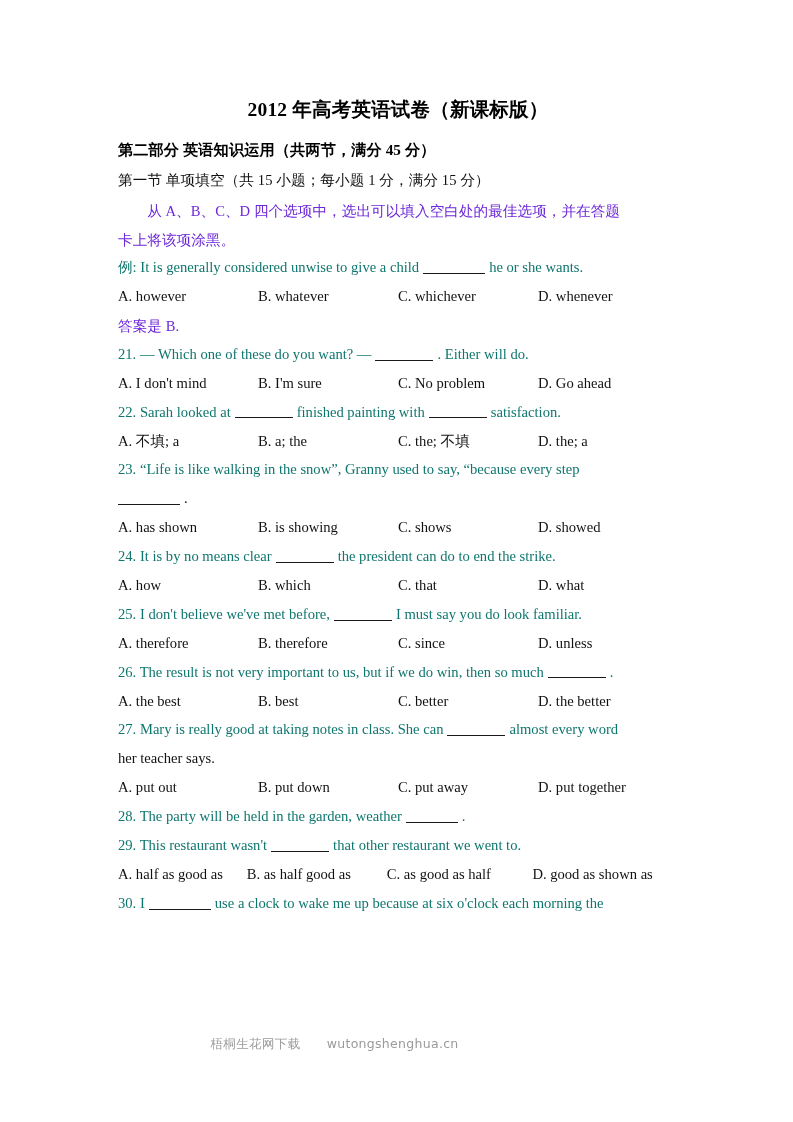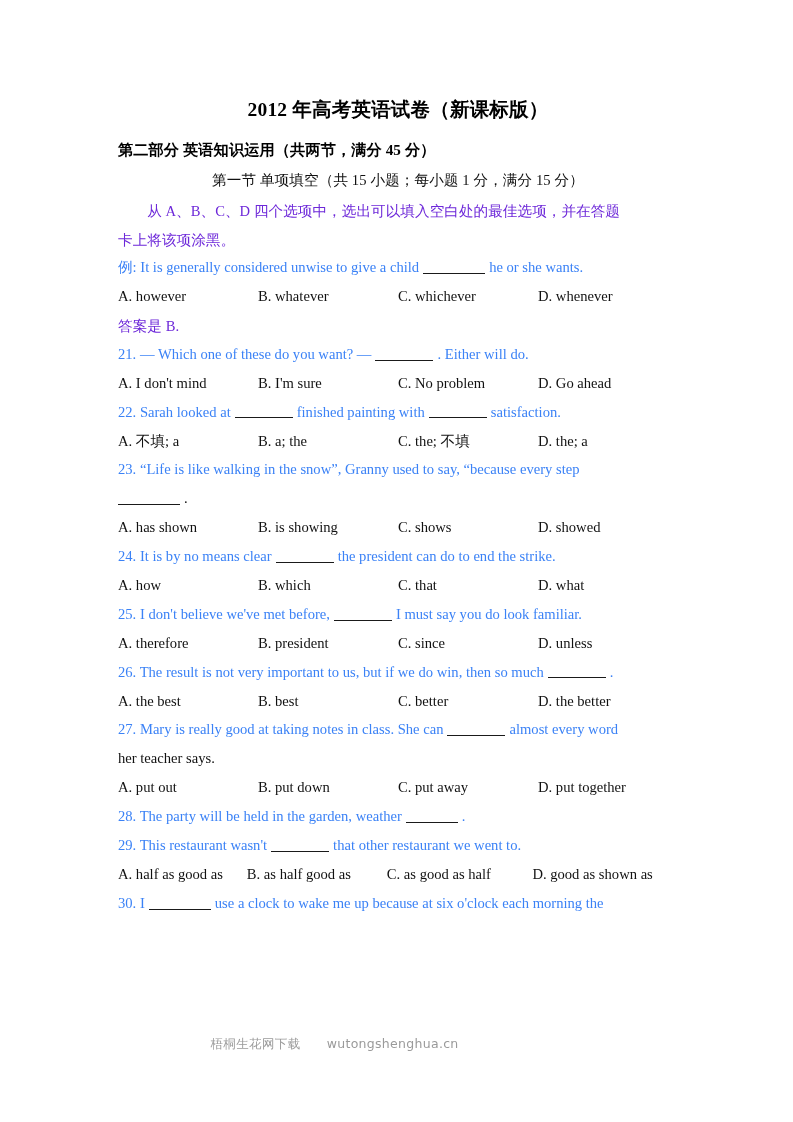--- a/index.html
+++ b/index.html
@@ -53,40 +53,39 @@
     letter-spacing: 0.1px;
     color: #000;
   }
   .subsection-head {
     font-size: 14.6px;
     font-weight: normal;
     margin: 0 0 10px 0;
     line-height: 1.3;
     letter-spacing: 0.1px;
     color: #111;
-    text-align: center;
   }
 
   
   .para {
     font-size: 14.6px;
     line-height: 1.52;
     margin: 0 0 6.5px 0;
     color: #6d28d9;
     letter-spacing: 0.05px;
   }
   .para.indent {
     text-indent: 2em;
   }
 
   .q-line {
     font-size: 14.6px;
     line-height: 1.5;
     margin: 0 0 7px 0;
-    color: #3b82f6;
+    color: #0f766e;
   }
 
   .cont-line {
     font-size: 14.6px;
     line-height: 1.5;
     margin: 0 0 7px 0;
     color: #111;
   }
 
   
@@ -199,21 +198,21 @@
       <span class="opt">A. how</span>
       <span class="opt">B. which</span>
       <span class="opt">C. that</span>
       <span class="opt">D. what</span>
     </div>
 
     <p class="q-line"><span>25.</span>
       <span>I don't believe we've met before,</span><span class="blank w-med"></span><span>I must say you do look familiar.</span></p>
     <div class="options">
       <span class="opt">A. therefore</span>
-      <span class="opt">B. president</span>
+      <span class="opt">B. therefore</span>
       <span class="opt">C. since</span>
       <span class="opt">D. unless</span>
     </div>
 
     <p class="q-line"><span>26.</span>
       <span>The result is not very important to us, but if we do win, then so much</span><span class="blank w-med"></span><span>.</span></p>
     <div class="options">
       <span class="opt">A. the best</span>
       <span class="opt">B. best</span>
       <span class="opt">C. better</span>

